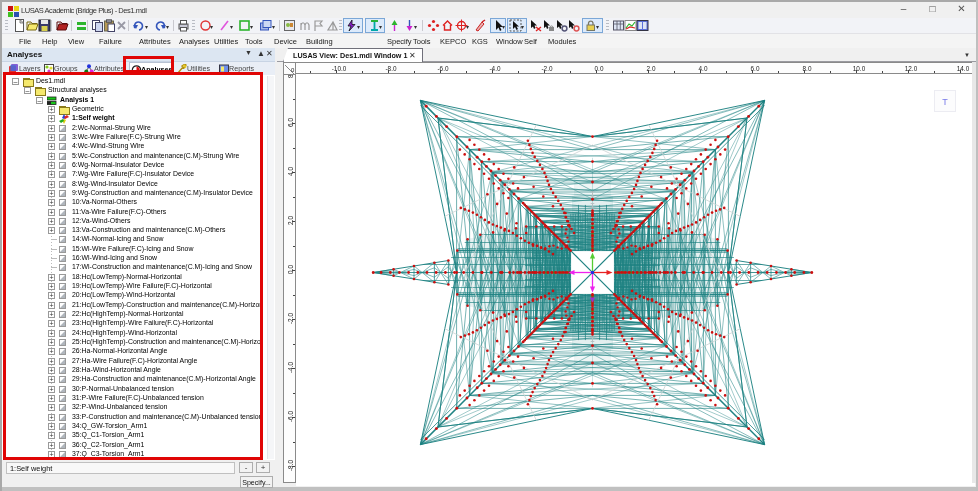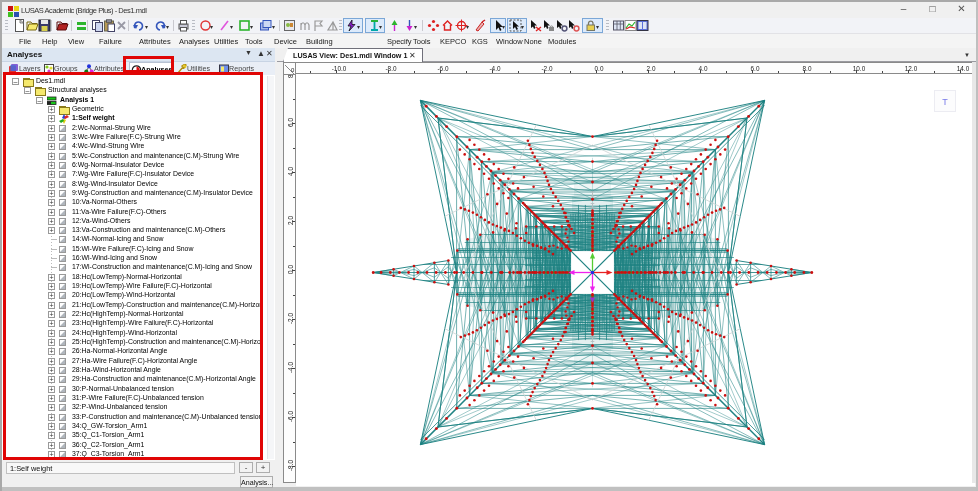--- a/index.html
+++ b/index.html
@@ -279,21 +279,21 @@
 <span style="left:212px;">Utilities</span>
 <span style="left:243px;">Tools</span>
 <span style="left:272px;">Device</span>
 <span style="left:304px;">Building</span>
 <span style="left:344px;margin-top:27px;">Composite</span>
 <span style="left:385px;">Specify</span>
 <span style="left:411px;">Tools</span>
 <span style="left:438px;">KEPCO</span>
 <span style="left:470px;">KGS</span>
 <span style="left:494px;">Window</span>
-<span style="left:522px;">None</span>
+<span style="left:522px;">Self</span>
 <span style="left:546px;">Modules</span>
   </div>
 <div class="abs" id="lpanel">
   <div class="abs" id="lp-head">
     <span class="t">Analyses</span>
     <span class="ic" style="left:243px;font-size:7px;">▼</span>
     <span class="ic" style="left:255px;font-size:8px;">▲</span>
     <span class="ic" style="left:264px;">✕</span>
   </div>
   <div class="abs" id="lp-tabs">
@@ -568,21 +568,21 @@
 <div class="trow" style="left:0;top:382.1px;"></div>
       </div>
     <div style="position:absolute;left:265px;top:1px;width:7px;height:383px;background:#f5f6f8;border-left:1px solid #e3e4e8;"></div>
   </div>
   <div class="redrect" style="left:1px; top:24px; width:260px; height:388px;"></div>
   <div class="redrect" style="left:121px; top:8px; width:51px; height:17px;"></div>
   <div class="abs" id="lp-bottom">
     <div id="lc-field">1:Self weight</div>
     <div class="sbtn" style="left:237px;">-</div>
     <div class="sbtn" style="left:254px;">+</div>
-    <div id="specify">Analysis...</div>
+    <div id="specify">Specify...</div>
   </div>
 </div>
 <div class="abs" id="view">
   <div id="vtabs">
     <div id="vtab"></div>
     <div id="vtab-text">LUSAS View: Des1.mdl Window 1</div>
     <div id="vtab-x">✕</div>
     <div id="vdd">▼</div>
   </div>
   <div id="ruler-top">

